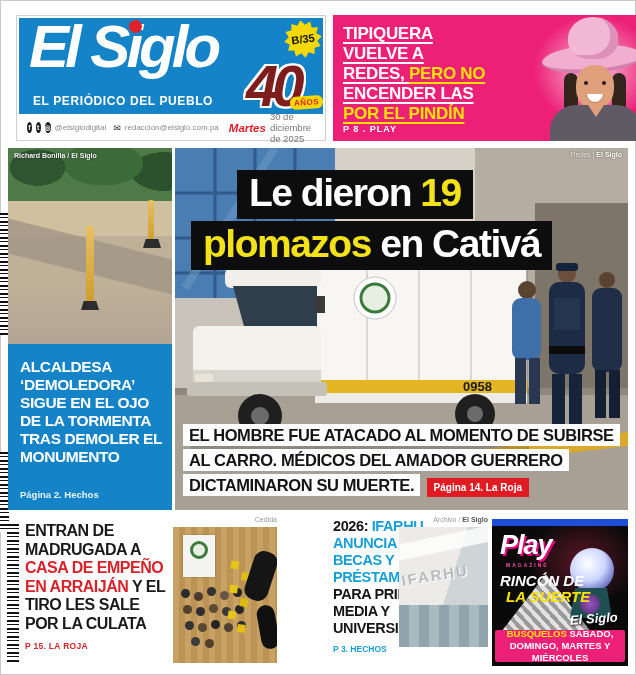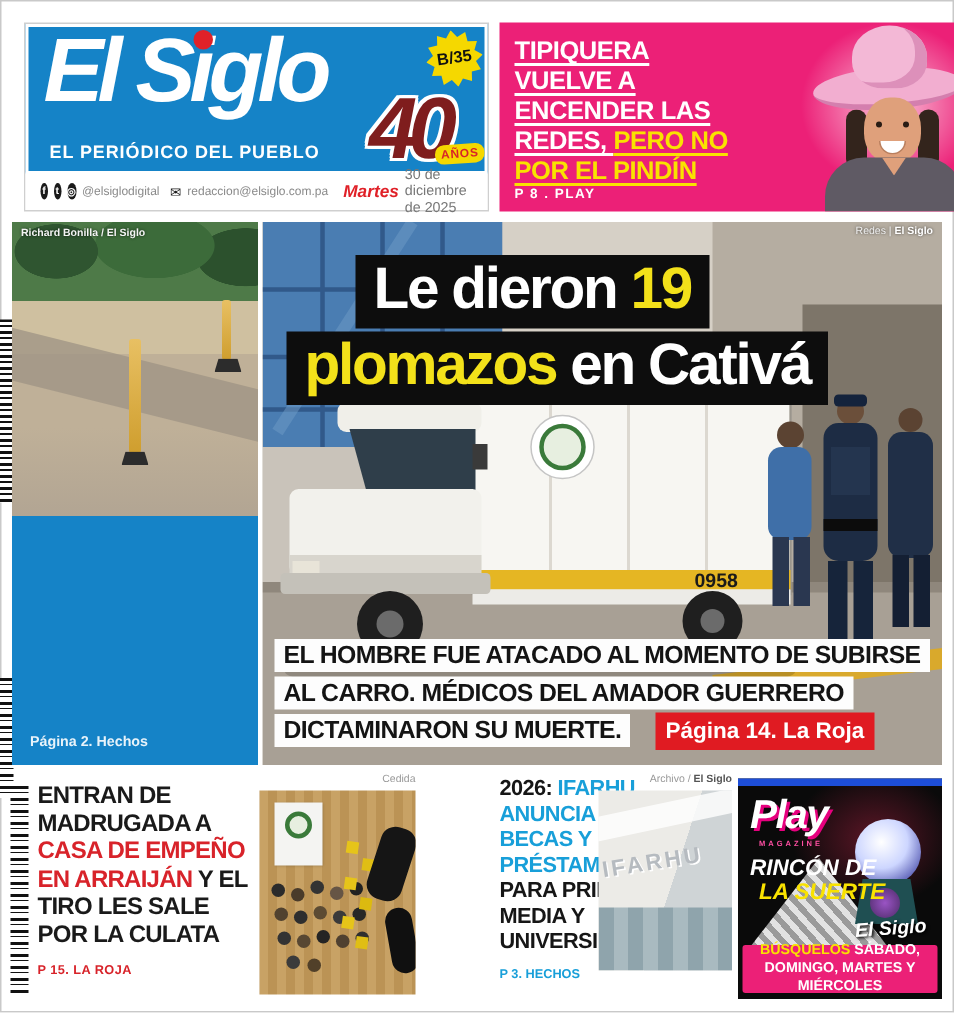--- a/index.html
+++ b/index.html
@@ -98,21 +98,21 @@
   .lead-credit b { color:#fff; }
   .headline-wrap { position:absolute; left:0; top:22px; z-index:5; width:100%; }
   .hl-line { display:inline-block; background:#0d0d0d; color:#fff; font-weight:800; font-size:39px;
              letter-spacing:-1.5px; line-height:44px; padding:1px 12px 4px 12px; white-space:nowrap; }
   .hl-line .yel { color:#f3e11a; }
   .hl1 { margin-left:62px; }
   .hl2 { margin-left:16px; margin-top:2px; }
   .subhead-wrap { position:absolute; left:8px; bottom:10px; width:432px; z-index:5; line-height:25px; }
   .subhead { background:#fdfdfd; color:#141414; font-weight:800; font-size:16.5px; letter-spacing:-0.4px;
              padding:2px 6px; box-decoration-break:clone; -webkit-box-decoration-break:clone; }
-  .sub-ref { background:#e01b22; color:#fff; font-weight:800; font-size:15px; padding:4px 7px; margin-left:12px;
+  .sub-ref { background:#e01b22; color:#fff; font-weight:800; font-size:10px; padding:4px 7px; margin-left:2px;
              white-space:nowrap; }
 
   
   .bl-story { left:25px; top:522px; width:148px; }
   .bl-story .hl { font-weight:800; font-size:16px; line-height:18.5px; letter-spacing:-0.5px; color:#1a1a1a; }
   .bl-story .red { color:#d8232a; }
   .bl-story .ref { display:block; margin-top:8px; color:#d8232a; font-weight:bold; font-size:8.5px; letter-spacing:0.3px; }
 
   .evidence-credit { left:173px; top:516px; width:104px; text-align:right; font-size:7px; color:#999; }
   .evidence { left:173px; top:527px; width:104px; height:136px; overflow:hidden;
@@ -141,21 +141,21 @@
   .ifarhu-photo { left:399px; top:527px; width:89px; height:120px; overflow:hidden;
       background:linear-gradient(108deg,#ecebe7 0 54%,#cfd4d6 54% 100%); }
   .ifarhu-photo::before { content:""; position:absolute; left:-20px; top:6px; width:150px; height:16px; background:#fff;
       transform:rotate(-12deg); opacity:0.8; }
   .ifarhu-photo::after { content:""; position:absolute; left:0; bottom:0; width:100%; height:42px;
       background:repeating-linear-gradient(90deg,#8fa4ac 0 10px,#a9bac0 10px 20px); }
   .ifarhu-sign { position:absolute; left:2px; top:38px; width:100%; color:#b6bbc0; font-weight:800; font-size:15px;
       letter-spacing:2px; transform:rotate(-9deg); text-shadow:1px 1px 0 #fff; }
 
   
-  .play { left:492px; top:519px; width:136px; height:147px; background:#0a0a0a; border-top:5px solid #1d4ed8; overflow:hidden;text-decoration:underline; }
+  .play { left:492px; top:519px; width:136px; height:147px; background:#0a0a0a; border-top:7px solid #1d4ed8; overflow:hidden;text-decoration:underline; }
   .play .redglow { position:absolute; right:-10px; top:-10px; width:110px; height:90px;
       background:radial-gradient(closest-side,#a3203f88,transparent); }
   .play-logo { position:absolute; left:8px; top:4px; color:#fff; font-weight:800; font-style:italic; font-size:27px;
       letter-spacing:-1px; text-shadow:2px 2px 0 #e6007e; }
   .play-sub { position:absolute; left:14px; top:36px; color:#ff4fa3; font-size:5px; font-weight:bold; letter-spacing:2px; }
   .play-t1 { position:absolute; left:8px; top:46px; color:#fff; font-weight:800; font-style:italic; font-size:15px; }
   .play-t2 { position:absolute; left:14px; top:62px; color:#f9e200; font-weight:800; font-style:italic; font-size:15px; }
   .ball { position:absolute; right:14px; top:22px; width:44px; height:44px; border-radius:50%;
       background:radial-gradient(circle at 40% 35%, #ffffff, #cdd6ff 45%, #6a6fc0 75%, #33366e); }
   .ball-stand { position:absolute; right:16px; top:62px; width:42px; height:30px; background:#1f4f52;
@@ -209,37 +209,38 @@
         <span class="eye l"></span>
         <span class="eye r"></span>
         <span class="smile"></span>
       </div>
       <div class="hat-crown"></div>
       <div class="torso"></div>
     </div>
     <div class="tp-text">
       <span class="ln tp-w">TIPIQUERA</span>
       <span class="ln tp-w">VUELVE A</span>
+      <span class="ln"><span class="tp-w">REDES, </span><span class="tp-y">PERO NO</span></span>
       <span class="ln tp-w">ENCENDER LAS</span>
-      <span class="ln"><span class="tp-w">REDES, </span><span class="tp-y">PERO NO</span></span>
       <span class="ln tp-y">POR EL PINDÍN</span>
     </div>
     <div class="tp-ref">P 8 . PLAY</div>
   </div>
 
   <div class="abs barcode bc1"></div>
   <div class="abs barcode bc2"></div>
   <div class="abs barcode bc3"></div>
 
   <div class="abs monument-photo">
     <div class="photo-credit mon-credit">Richard Bonilla / El Siglo</div>
     <div class="bollard bol1"></div>
     <div class="bollard bol2"></div>
   </div>
   <div class="abs left-blue-box">
+    <div class="hl">ALCALDESA ‘DEMOLEDORA’ SIGUE EN EL OJO DE LA TORMENTA TRAS DEMOLER EL MONUMENTO</div>
     <div class="ref">Página 2. Hechos</div>
   </div>
 
   <div class="abs lead">
     <svg width="453" height="362" viewBox="0 0 453 362">
       <rect width="453" height="362" fill="#c9c3ba"></rect>
       <rect x="0" y="0" width="160" height="150" fill="#4a7db2"></rect>
       <path d="M40 0V150 M80 0V150 M120 0V150 M0 45H160 M0 90H160 M0 125H160" stroke="#31598a" stroke-width="3" fill="none"></path>
       <path d="M10 140 L100 0" stroke="#6f9cc6" stroke-width="8" opacity="0.5"></path>
       <rect x="160" y="0" width="293" height="150" fill="#d6d0c6"></rect>

